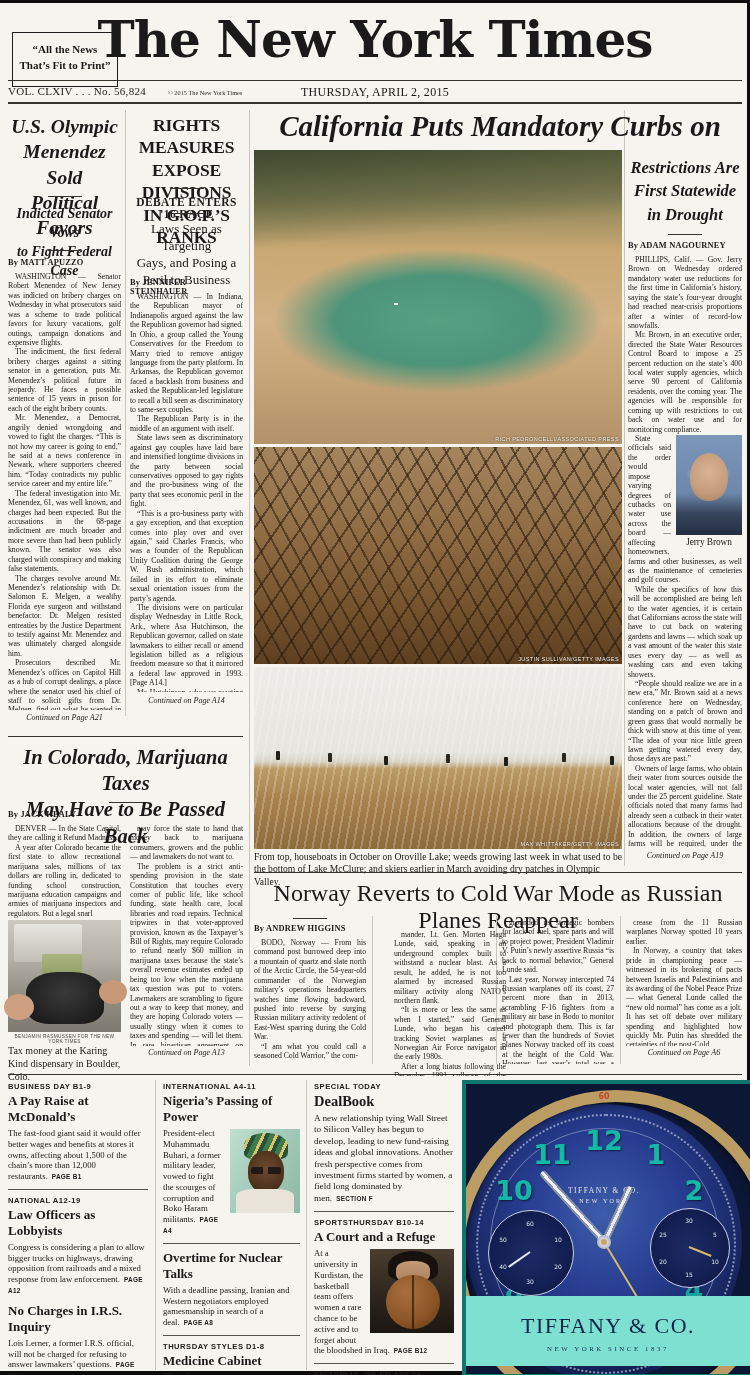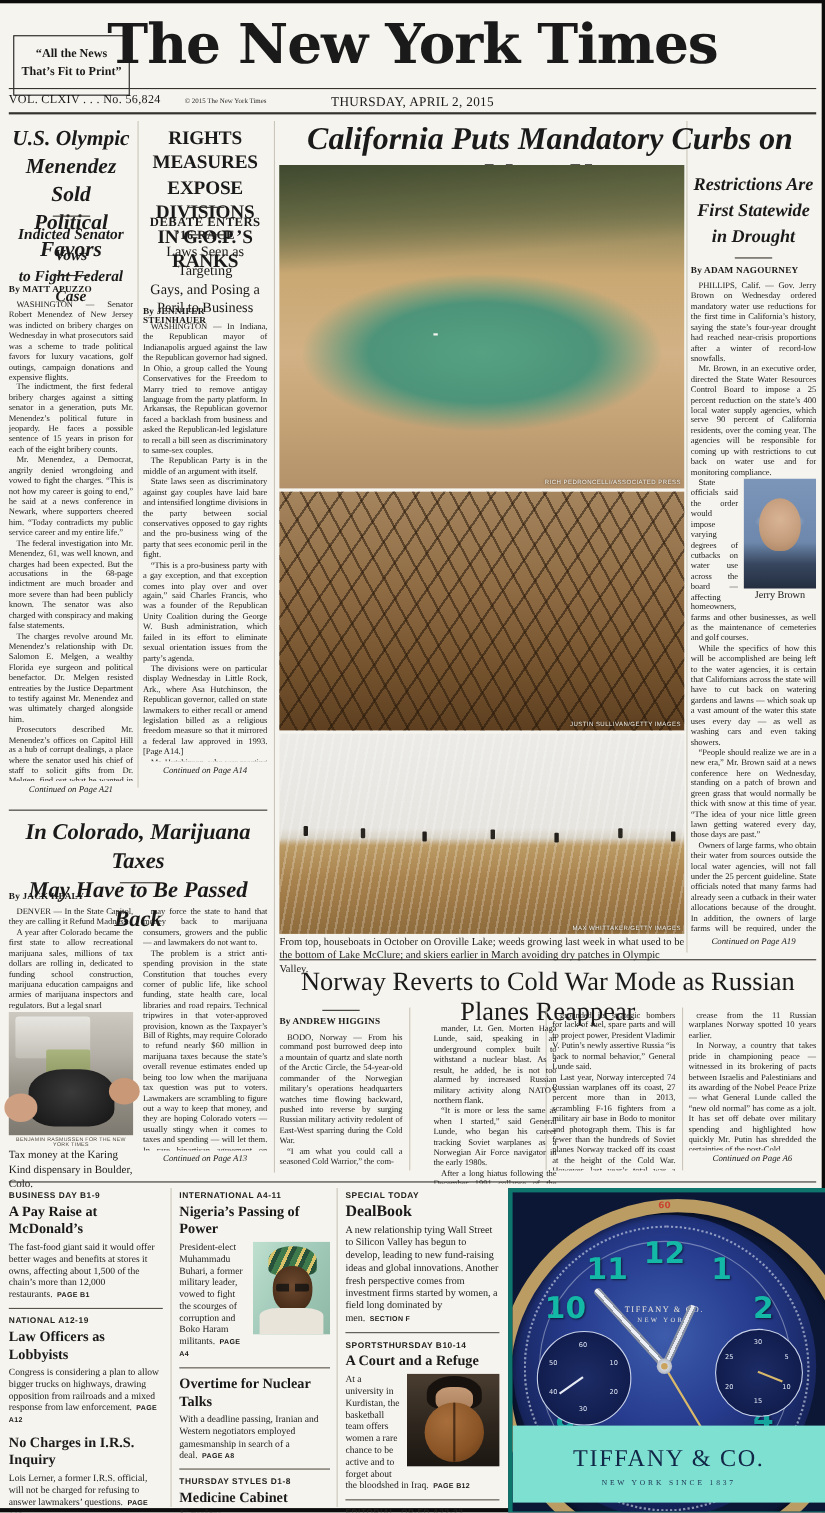--- a/index.html
+++ b/index.html
@@ -161,21 +161,21 @@
     </div>
   <div class="abs" style="left:8px;top:250px;width:113px;">
       <div class="crule"></div>
     </div>
   <div class="abs byline" style="left:8px;top:258px;width:113px;">By MATT APUZZO</div>
   <div class="abs btx" style="left:8px;top:272px;width:113px;height:438px;">
       <p class="para">WASHINGTON — Senator Robert Menendez of New Jersey was indicted on bribery charges on Wednesday in what prosecutors said was a scheme to trade political favors for luxury vacations, golf outings, campaign donations and expensive flights.</p>
       <p class="para">The indictment, the first federal bribery charges against a sitting senator in a generation, puts Mr. Menendez’s political future in jeopardy. He faces a possible sentence of 15 years in prison for each of the eight bribery counts.</p>
       <p class="para">Mr. Menendez, a Democrat, angrily denied wrongdoing and vowed to fight the charges. “This is not how my career is going to end,” he said at a news conference in Newark, where supporters cheered him. “Today contradicts my public service career and my entire life.”</p>
       <p class="para">The federal investigation into Mr. Menendez, 61, was well known, and charges had been expected. But the accusations in the 68-page indictment are much broader and more severe than had been publicly known. The senator was also charged with conspiracy and making false statements.</p>
-      <p class="para">The charges revolve around Mr. Menendez’s relationship with Dr. Salomon E. Melgen, a wealthy Florida eye surgeon and political benefactor. Dr. Melgen resisted entreaties by the Justice Department to testify against Mr. Menendez and was ultimately charged alongside him.</p>
+      <p class="para">The charges revolve around Mr. Menendez’s relationship with Dr. Salomon E. Melgen, a wealthy Florida eye surgeon and withstand benefactor. Dr. Melgen resisted entreaties by the Justice Department to testify against Mr. Menendez and was ultimately charged alongside him.</p>
       <p class="para">Prosecutors described Mr. Menendez’s offices on Capitol Hill as a hub of corrupt dealings, a place where the senator used his chief of staff to solicit gifts from Dr. Melgen, find out what he wanted in return and make sure it got done.</p>
     </div>
   <div class="abs continued" style="left:8px;top:713px;width:113px;">Continued on Page A21</div>
 
   <div class="abs hl-caps" style="left:130px;top:114px;width:113px;font-size:17.5px;line-height:1.28;font-family:'Liberation Serif',serif;">
       <span class="hl-line">RIGHTS MEASURES</span>
       <span class="hl-line">EXPOSE DIVISIONS</span>
       <span class="hl-line">IN G.O.P.’S RANKS</span>
     </div>
   <div class="abs" style="left:130px;top:188px;width:113px;">

